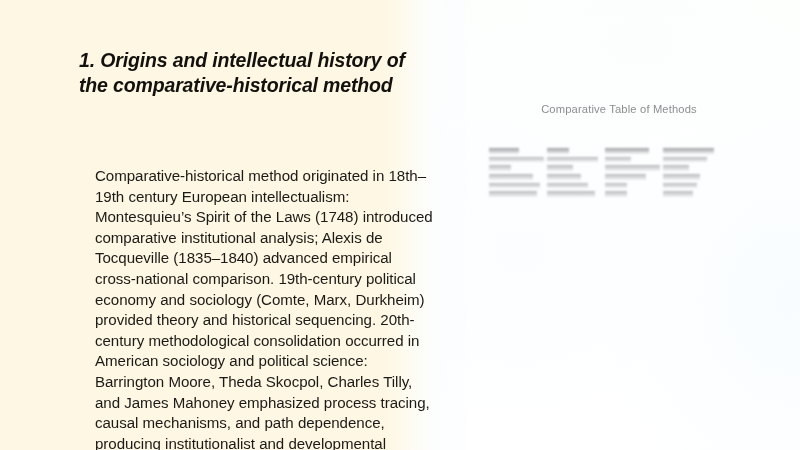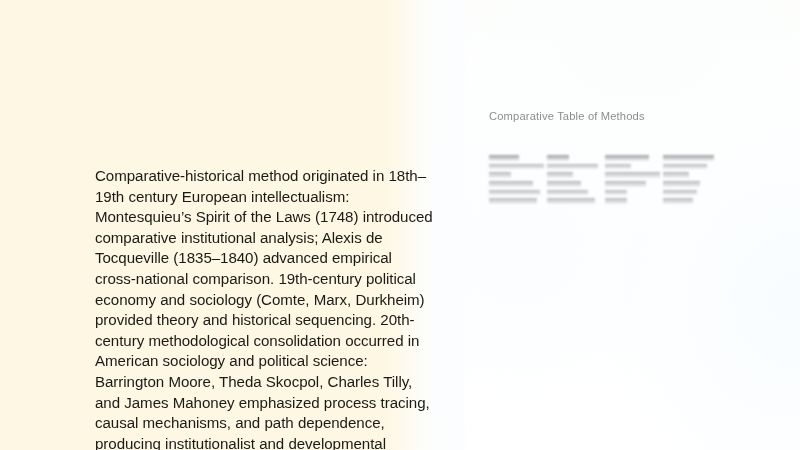--- a/index.html
+++ b/index.html
@@ -93,22 +93,23 @@
     line-height: 20.6px;
     color: #1c1a16;
     letter-spacing: -0.05px;
     word-spacing: 0.1px;
   }
 
   
   .table-block {
     position: absolute;
     left: 489px;
-    top: 109px;
+    top: 102px;
     width: 260px;
+    text-align: center;
   }
 
   .table-caption {
     margin: 0;
     font-size: 11.2px;
     line-height: 15px;
     font-weight: 400;
     color: #8d8d8f;
     letter-spacing: 0.15px;
   }
@@ -163,20 +164,21 @@
 </head>
 <body>
 
 <div id="slide">
 
   <div class="bg-right"></div>
   <div class="bg-left"></div>
   <div class="bg-left-tint"></div>
 
   <div class="left-col">
+    <h1 class="slide-heading">1. Origins and intellectual history of the comparative-historical method</h1>
     <p class="body-copy">Comparative-historical method originated in 18th–19th century European intellectualism: Montesquieu’s Spirit of the Laws (1748) introduced comparative institutional analysis; Alexis de Tocqueville (1835–1840) advanced empirical cross-national comparison. 19th-century political economy and sociology (Comte, Marx, Durkheim) provided theory and historical sequencing. 20th-century methodological consolidation occurred in American sociology and political science: Barrington Moore, Theda Skocpol, Charles Tilly, and James Mahoney emphasized process tracing, causal mechanisms, and path dependence, producing institutionalist and developmental</p>
   </div>
 
   <div class="table-block">
     <p class="table-caption">Comparative Table of Methods</p>
     <div class="blur-table">
         <div class="blur-col">
           <span class="blur-cell w52 hdr"></span>
           <span class="blur-cell w94"></span>
           <span class="blur-cell w38"></span>

